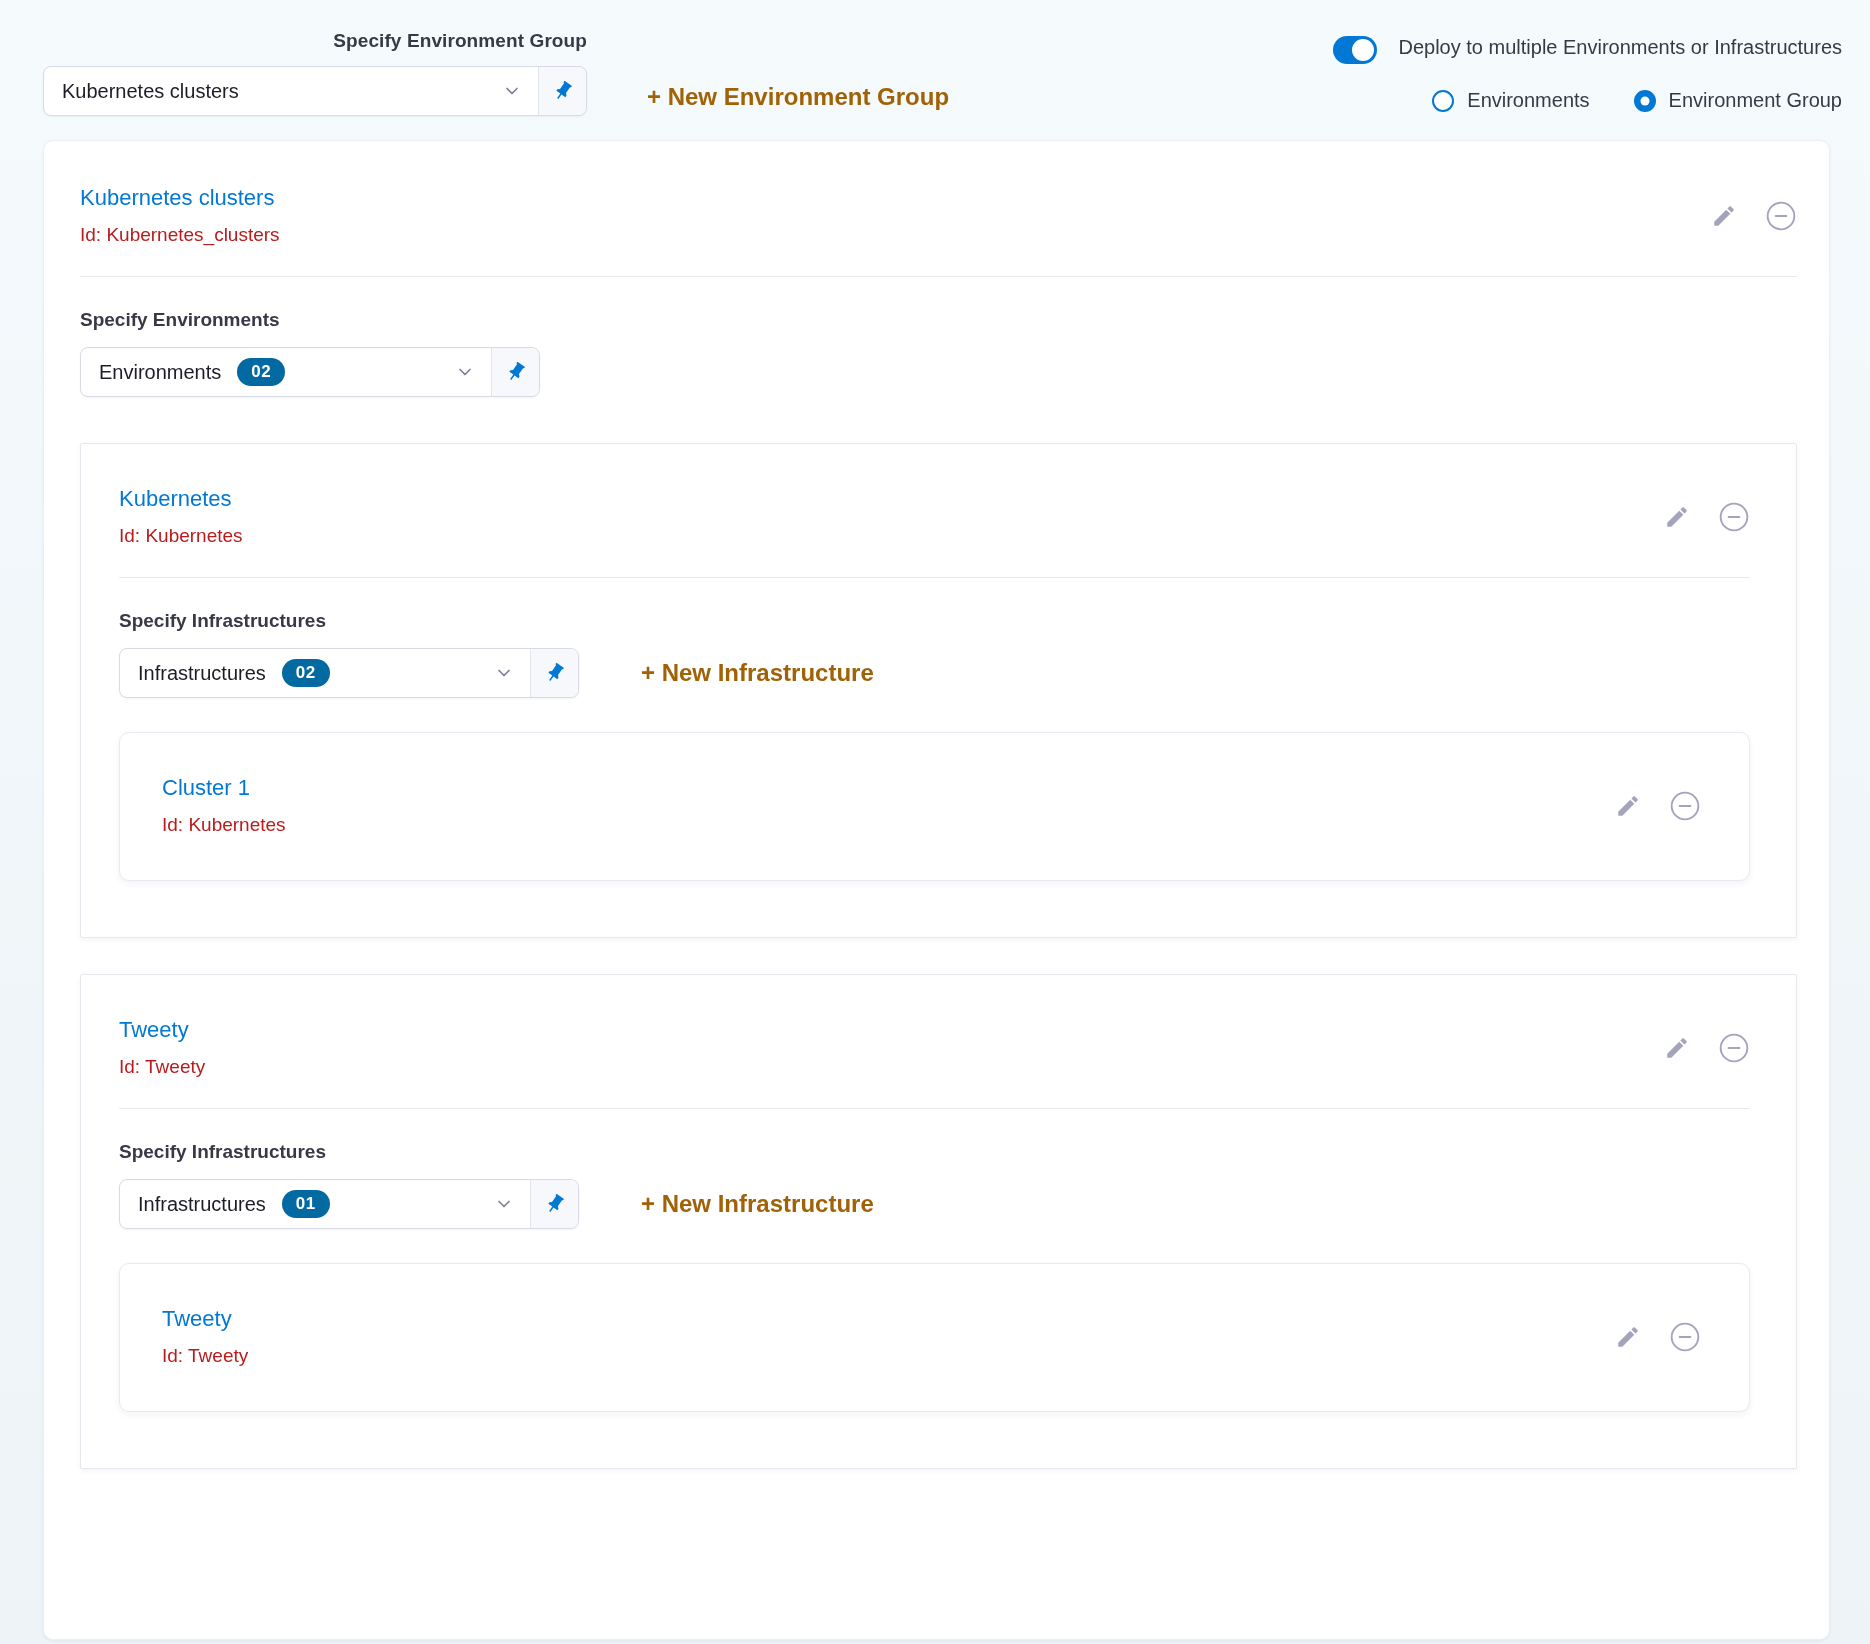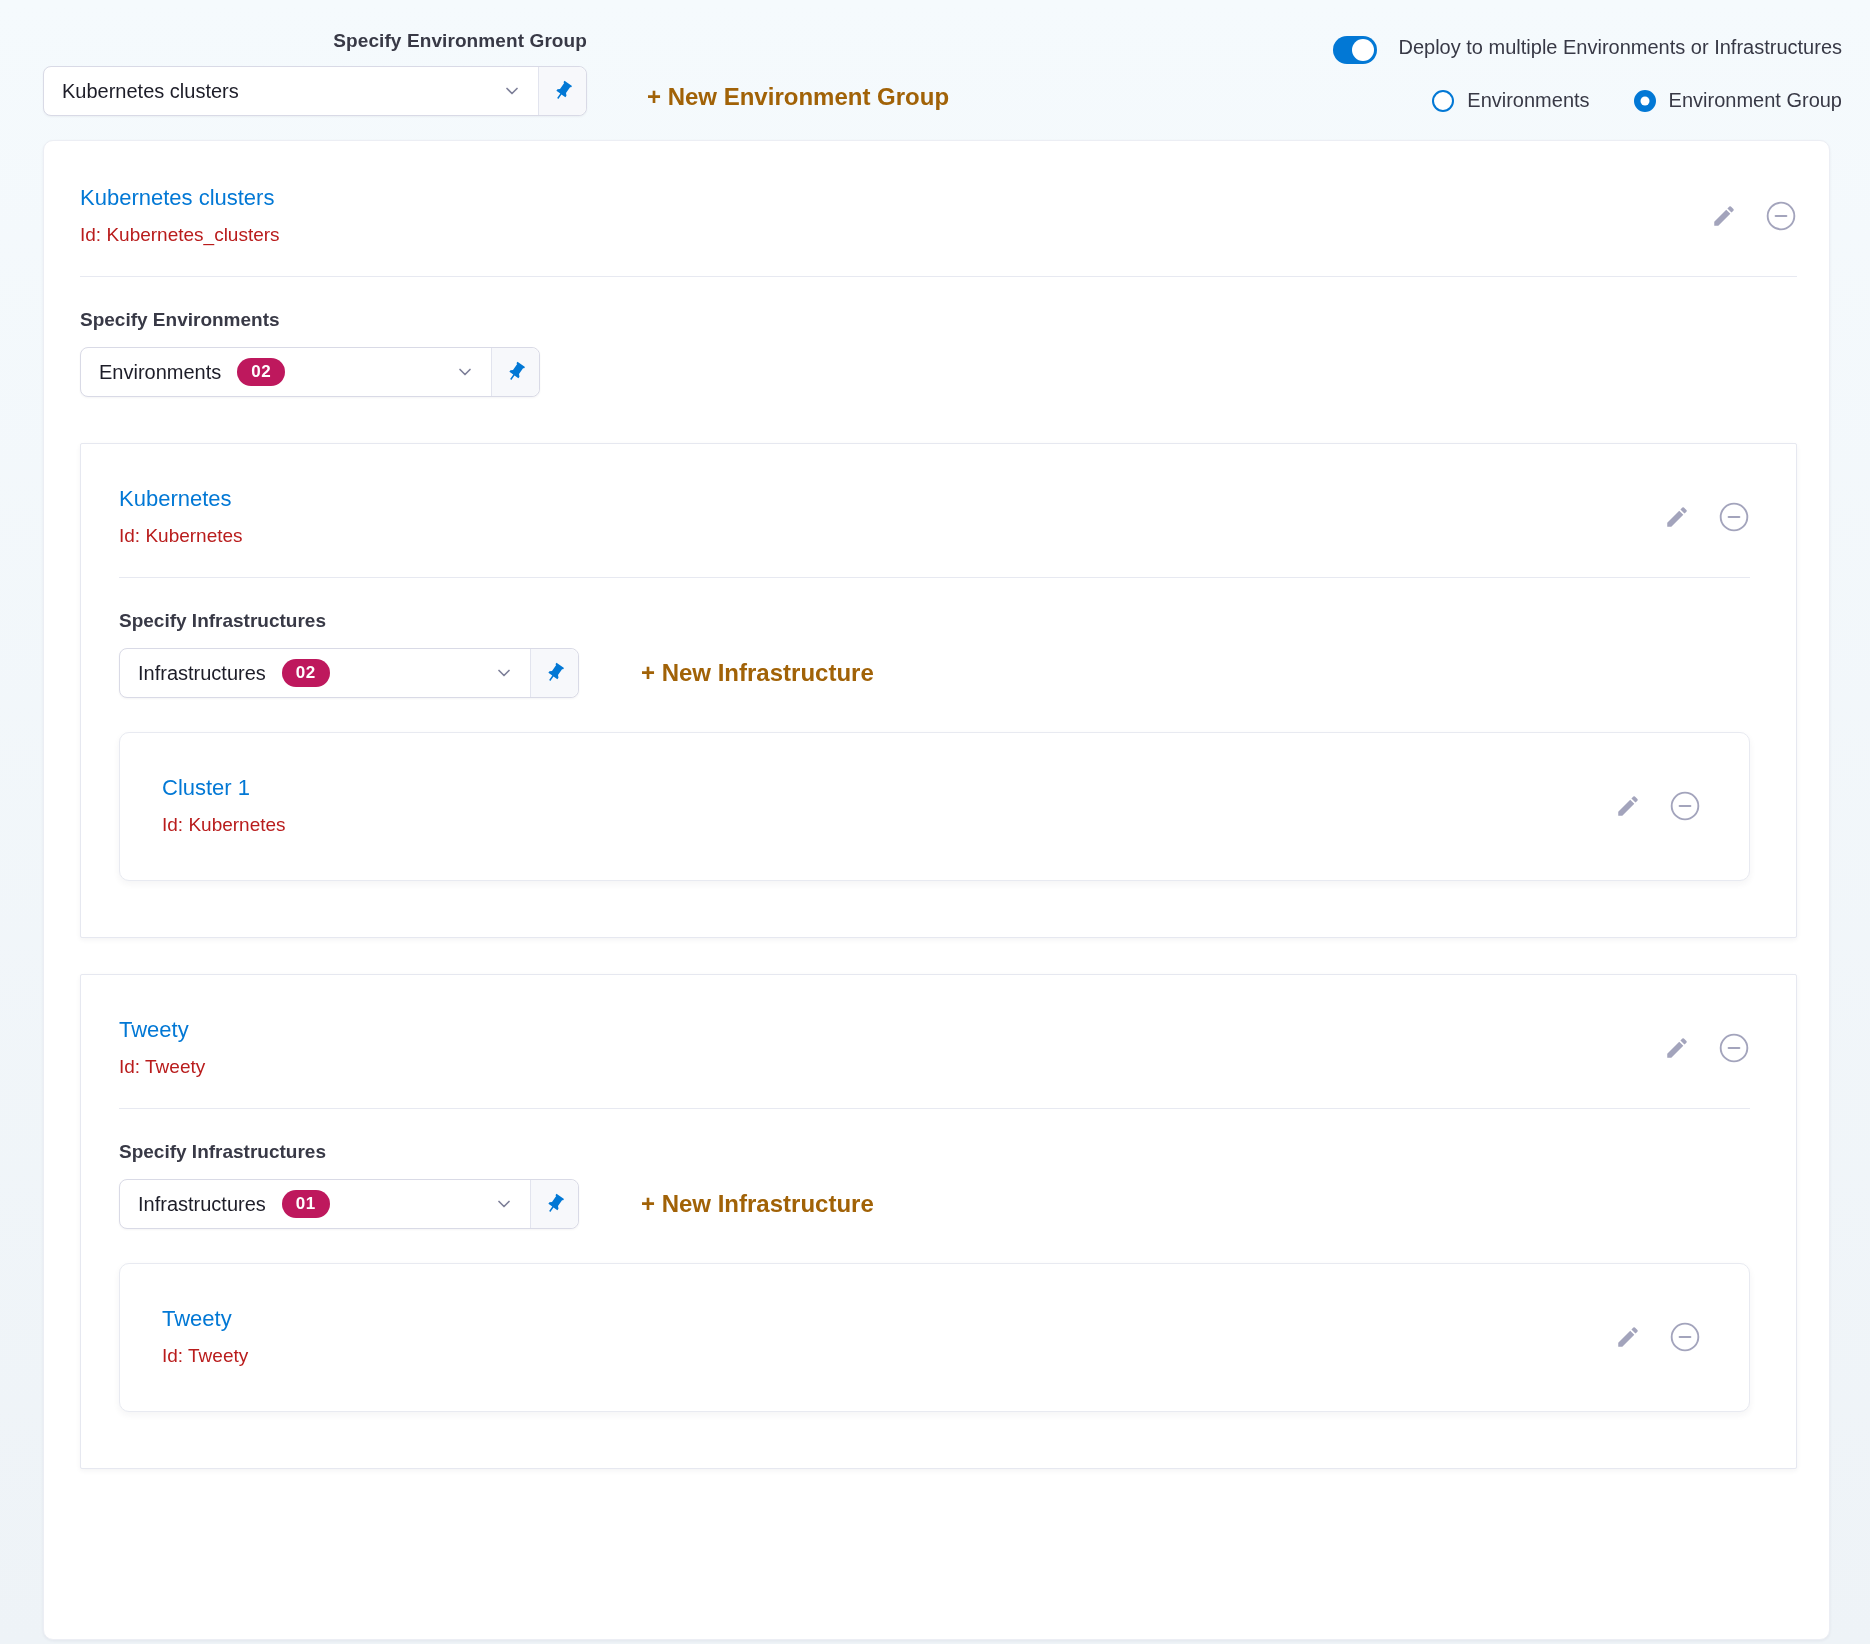--- a/index.html
+++ b/index.html
@@ -26,21 +26,21 @@
   .dd-pin {
     width: 48px; display: flex; align-items: center; justify-content: center;
     border-left: 1px solid #e2e4ee; background: #f7f8fb; border-radius: 0 8px 8px 0; cursor: pointer;
   }
   .dd-top .dd-main { width: 494px; }
   .dd-inner .dd-main { width: 410px; }
 
   .count-badge {
     display: inline-flex; align-items: center; justify-content: center;
     margin-left: 16px; padding: 4px 14px; border-radius: 999px;
-    background: #be185d; color: #ffffff; font-size: 17px; font-weight: 700; letter-spacing: .5px;
+    background: #0369a1; color: #ffffff; font-size: 17px; font-weight: 700; letter-spacing: .5px;
   }
 
   .blue-link {
     color: #a16207; font-size: 24px; font-weight: 700; text-decoration: none;
     white-space: nowrap; cursor: pointer;
   }
   .topbar .blue-link { margin-left: 60px; align-self: center; margin-top: 48px; }
 
   .topbar-right { margin-left: auto; display: flex; flex-direction: column; align-items: flex-end; padding-top: 6px; }
   .toggle-row { display: flex; gap: 21px; }

